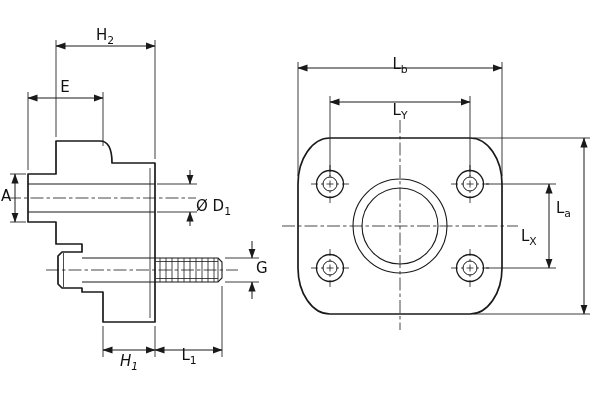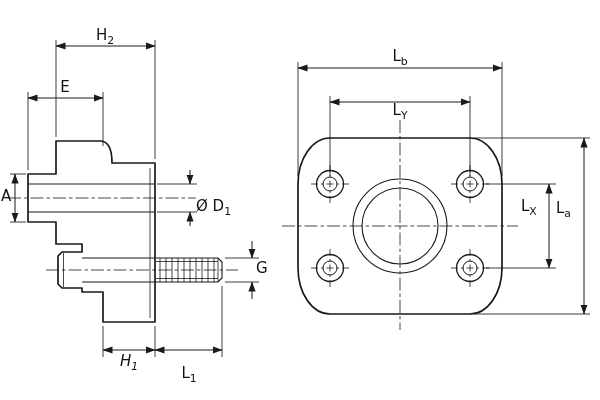--- a/index.html
+++ b/index.html
@@ -175,29 +175,29 @@
   </div>
   <div class="dim-label" style="left:196px;top:198px;">
     <span>Ø D</span><sub>1</sub>
   </div>
   <div class="dim-label" style="left:256px;top:260px;">
     <span>G</span><sub></sub>
   </div>
   <div class="dim-label centered" style="left:129px;top:353px;font-style:italic;">
     <span>H</span><sub>1</sub>
   </div>
-  <div class="dim-label centered" style="left:189px;top:365px;">
+  <div class="dim-label centered" style="left:189px;top:347px;">
     <span>L</span><sub>1</sub>
   </div>
-  <div class="dim-label centered" style="left:400px;top:48px;">
+  <div class="dim-label centered" style="left:400px;top:56px;">
     <span>L</span><sub>b</sub>
   </div>
   <div class="dim-label centered" style="left:400px;top:82px;margin-top:20px;">
     <span>L</span><sub>Y</sub>
   </div>
-  <div class="dim-label" style="left:521px;top:198px;">
+  <div class="dim-label" style="left:521px;top:228px;">
     <span>L</span><sub>X</sub>
   </div>
   <div class="dim-label" style="left:556px;top:200px;">
     <span>L</span><sub>a</sub>
   </div>
 
 </div>
 
 </body></html>

